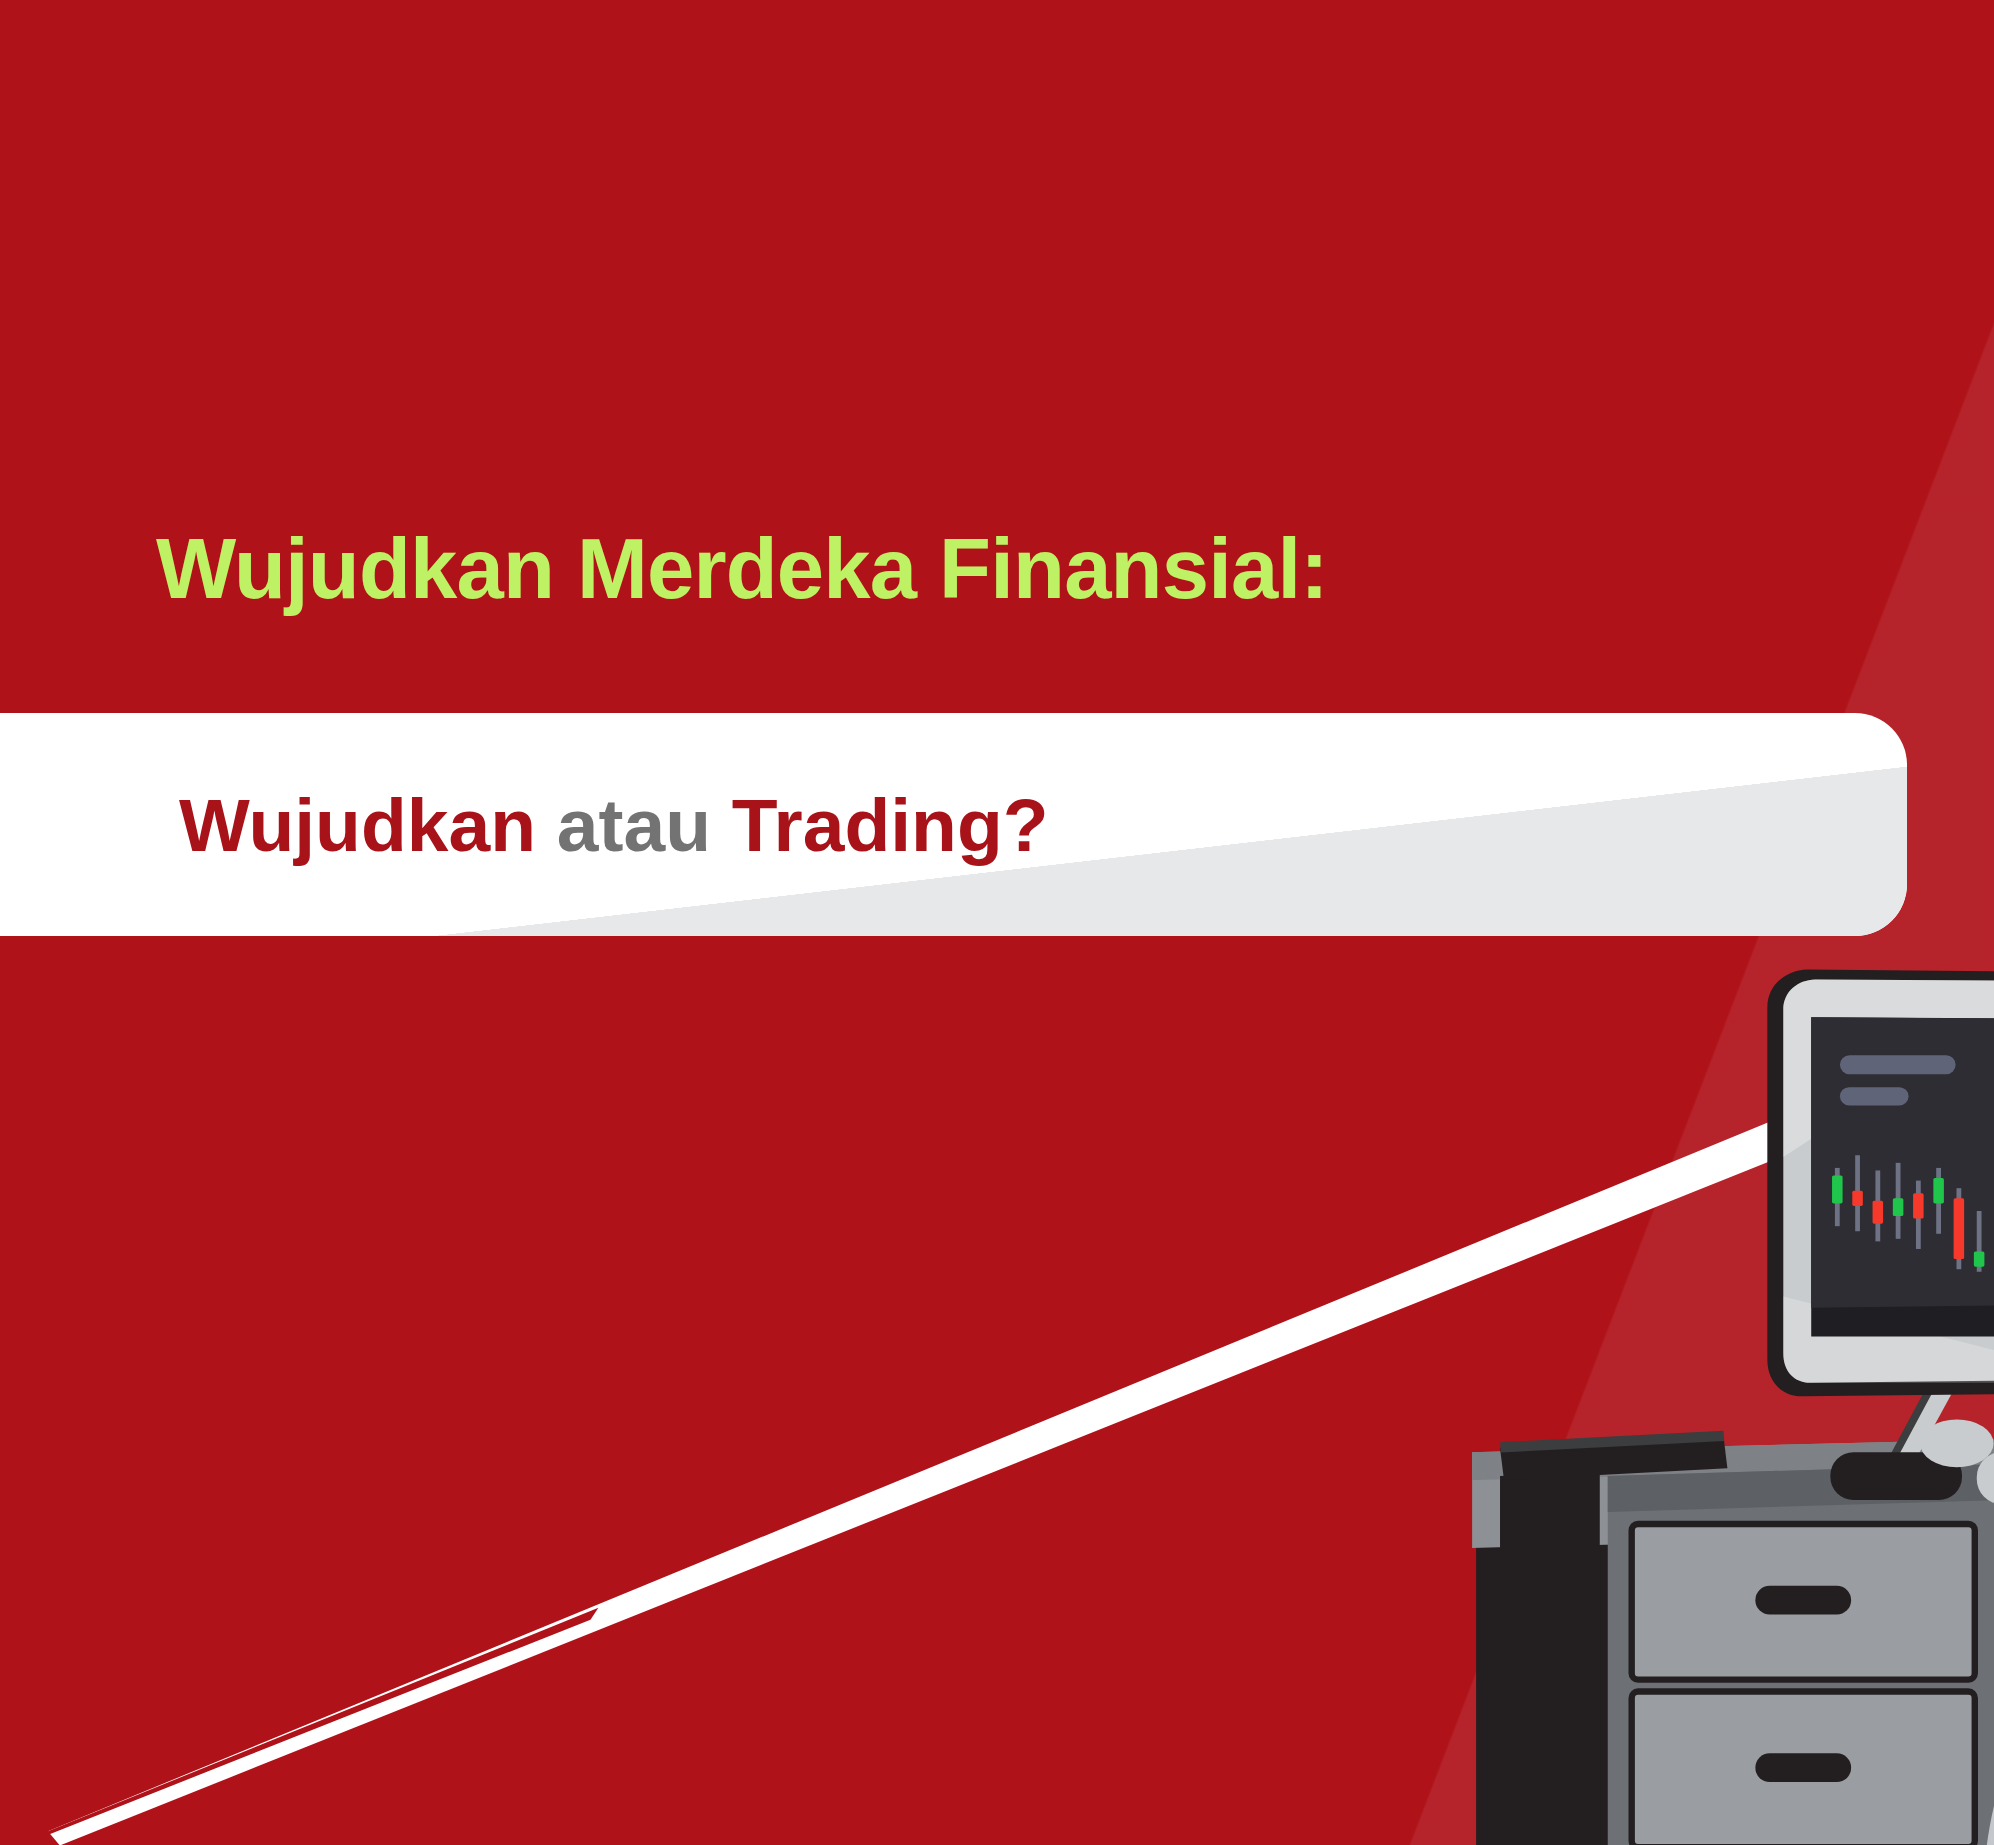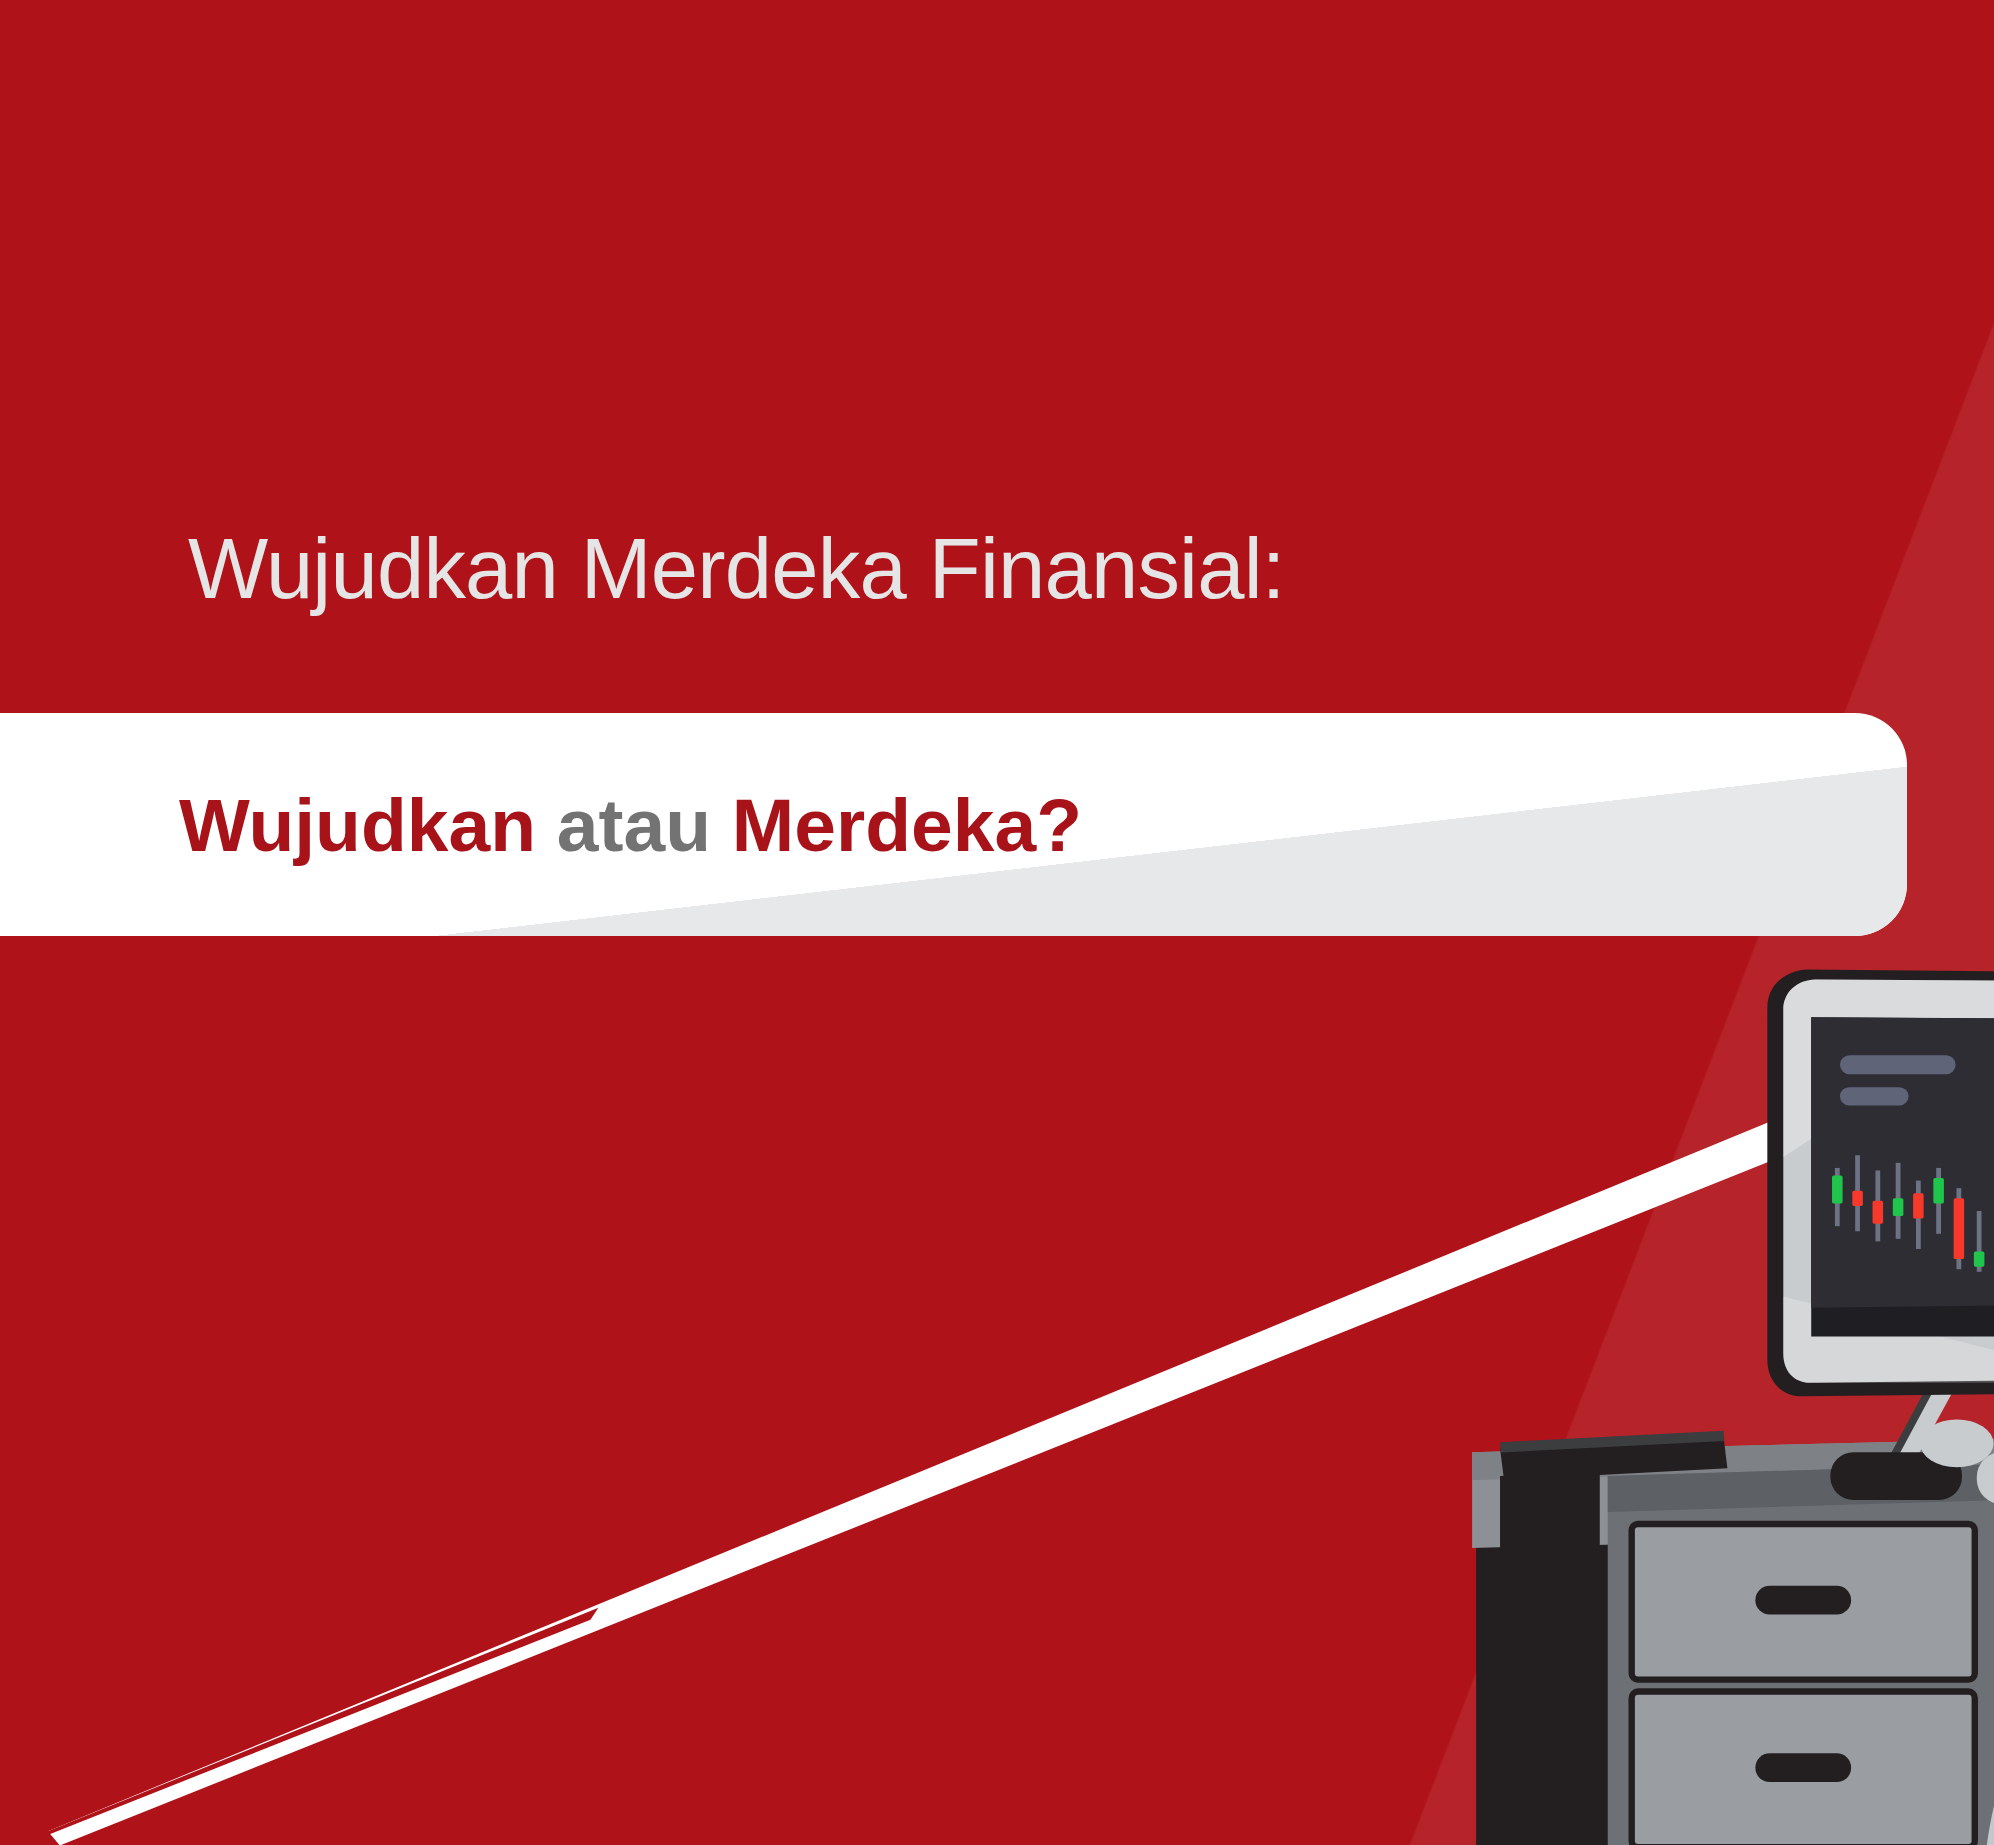--- a/index.html
+++ b/index.html
@@ -35,24 +35,24 @@
 
   
   .swoosh { position:absolute; inset:0; pointer-events:none; }
 
   
   .arcs { position:absolute; inset:0; pointer-events:none; }
 
   
   .headline {
     position:absolute;
-    left:188px; top:526px;
-    color:#e5e5e5;
+    left:156px; top:526px;
+    color:#bef264;
     font-size:85px;
-    font-weight:400;
+    font-weight:700;
     letter-spacing:-0.8px;
     line-height:1;
     white-space:nowrap;
   }
 
   
   .banner {
     position:absolute;
     left:-32px; top:713px;
     width:1939px; height:223px;
@@ -350,18 +350,18 @@
                C 6180,4618 6090,4626 6020,4626 Z" fill="#c4c8cc"></path>
     </g>
 
   </svg>
 
   <div class="headline">Wujudkan Merdeka Finansial:</div>
 
   <div class="banner">
     <div class="banner-wedge"></div>
     <div class="banner-text">
-      <span class="bold">Wujudkan</span><span>&nbsp;</span><span class="light">atau</span><span>&nbsp;</span><span class="bold">Merdeka?</span>
+      <span class="bold">Wujudkan</span><span>&nbsp;</span><span class="light">atau</span><span>&nbsp;</span><span class="bold">Trading?</span>
     </div>
   </div>
 
 </div>
 
 
 </body></html>

